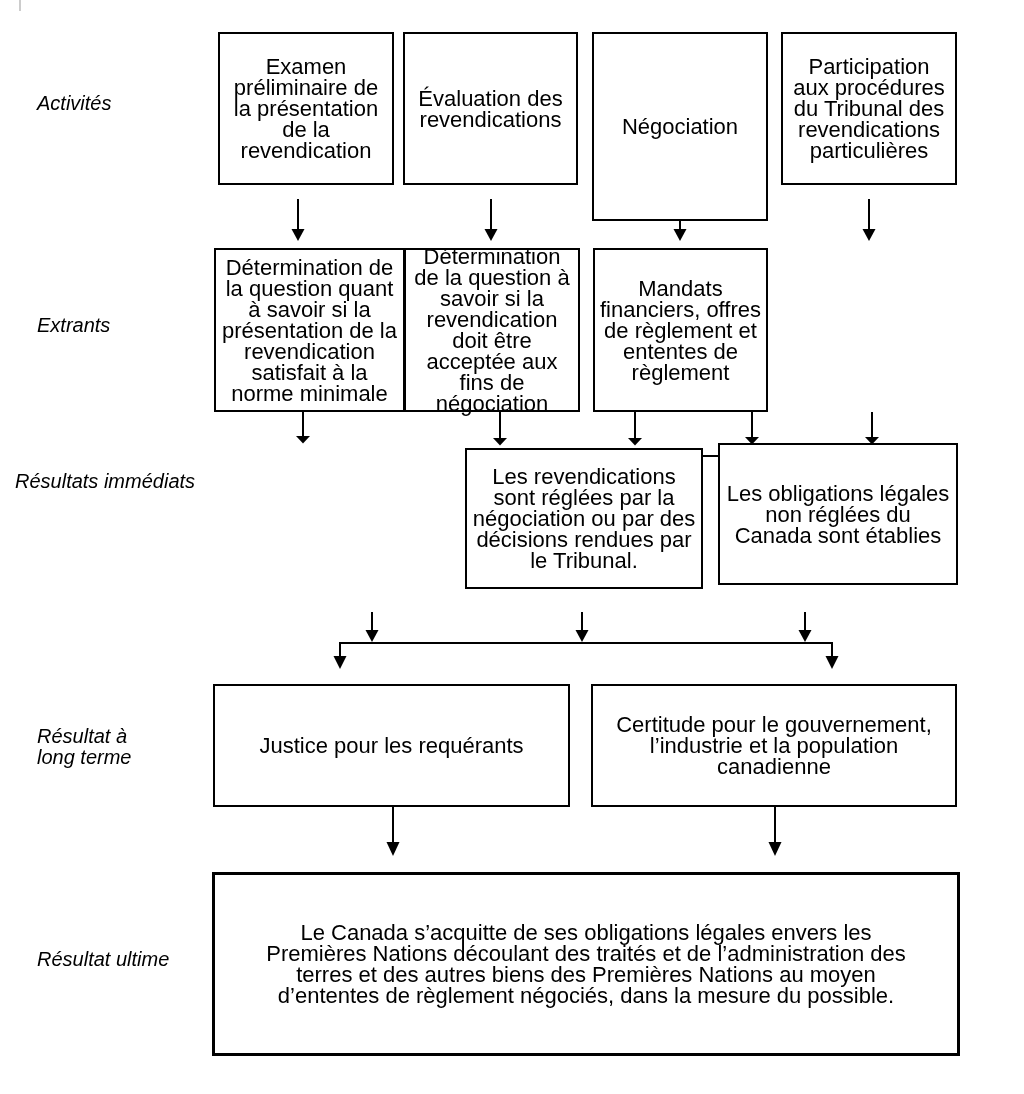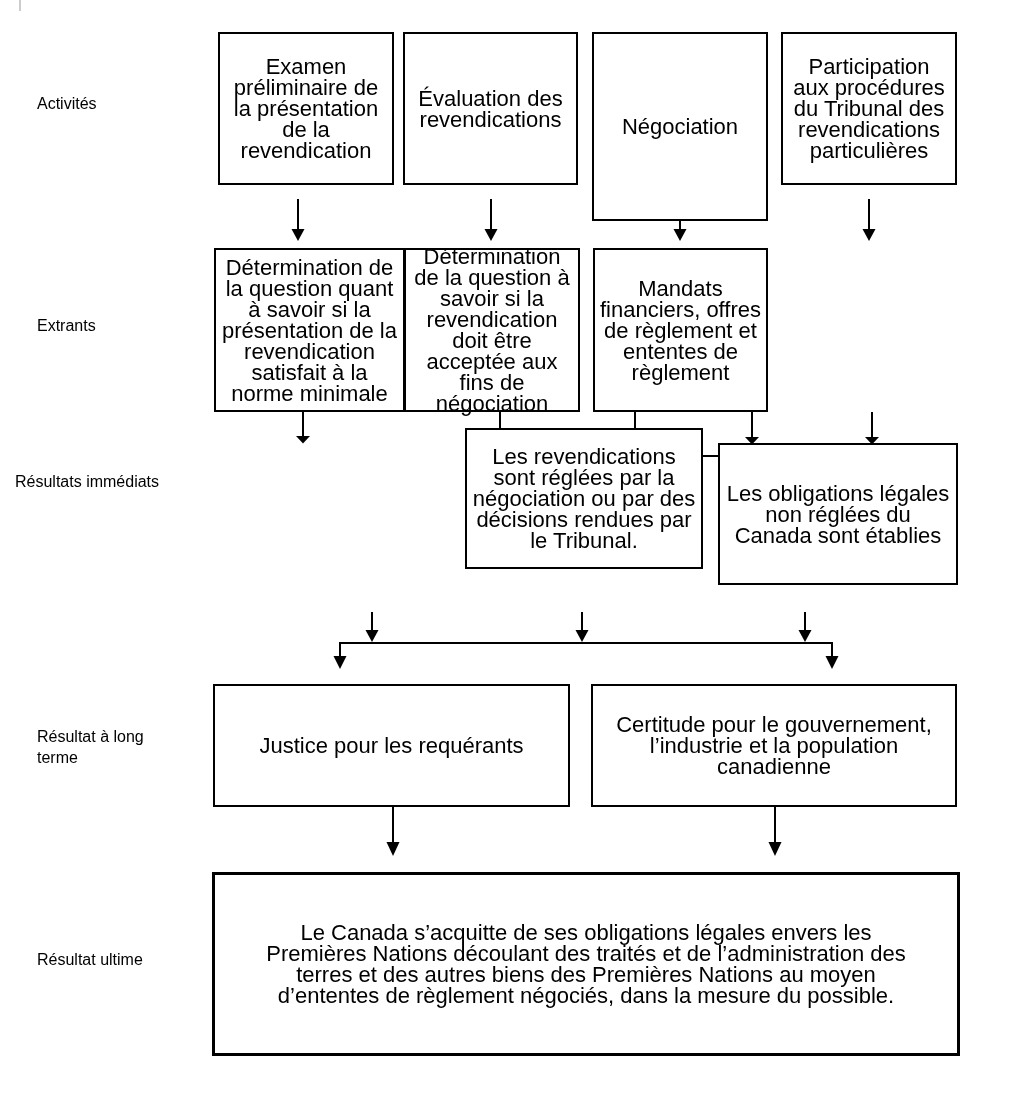--- a/index.html
+++ b/index.html
@@ -18,38 +18,39 @@
     box-sizing:border-box;
     display:flex;align-items:center;justify-content:center;
     text-align:center;
     font-size:22px;line-height:21px;
     background:#fff;
     padding:4px 5px;
   }
   .box span{display:block;}
   .rowlabel{
     position:absolute;
-    font-size:16px;line-height:21px;
+    font-style:italic;
+    font-size:20px;line-height:21px;
     white-space:nowrap;
   }
   .rowlabel.wrap{white-space:normal;}
   .artifact{position:absolute;left:19px;top:0;width:2px;height:11px;background:#cccccc;}
 
   .r1c1{left:218px;top:32px;width:176px;height:153px;}
   .r1c2{left:403px;top:32px;width:175px;height:153px;}
   .r1c3{left:592px;top:32px;width:176px;height:189px;}
   .r1c4{left:781px;top:32px;width:176px;height:153px;}
 
   .r2c1{left:214px;top:248px;width:191px;height:164px;}
   .r2c2{left:404px;top:248px;width:176px;height:164px;}
   .r2c3{left:593px;top:248px;width:175px;height:164px;}
   .r2c4{left:783px;top:248px;width:176px;height:164px;}
 
   .r3c1{left:211px;top:442px;width:242px;height:138px;}
-  .r3c2{left:465px;top:428px;width:238px;height:141px;}
+  .r3c2{left:465px;top:448px;width:238px;height:141px;}
   .r3c3{left:718px;top:443px;width:240px;height:142px;}
 
   .r4c1{left:213px;top:684px;width:357px;height:123px;}
   .r4c2{left:591px;top:684px;width:366px;height:123px;}
 
   .r5c1{left:212px;top:872px;width:748px;height:184px;border-width:3px;}
   .r5c1 span{max-width:670px;}
 
   .lbl1{left:37px;top:93px;}
   .lbl2{left:37px;top:315px;}

